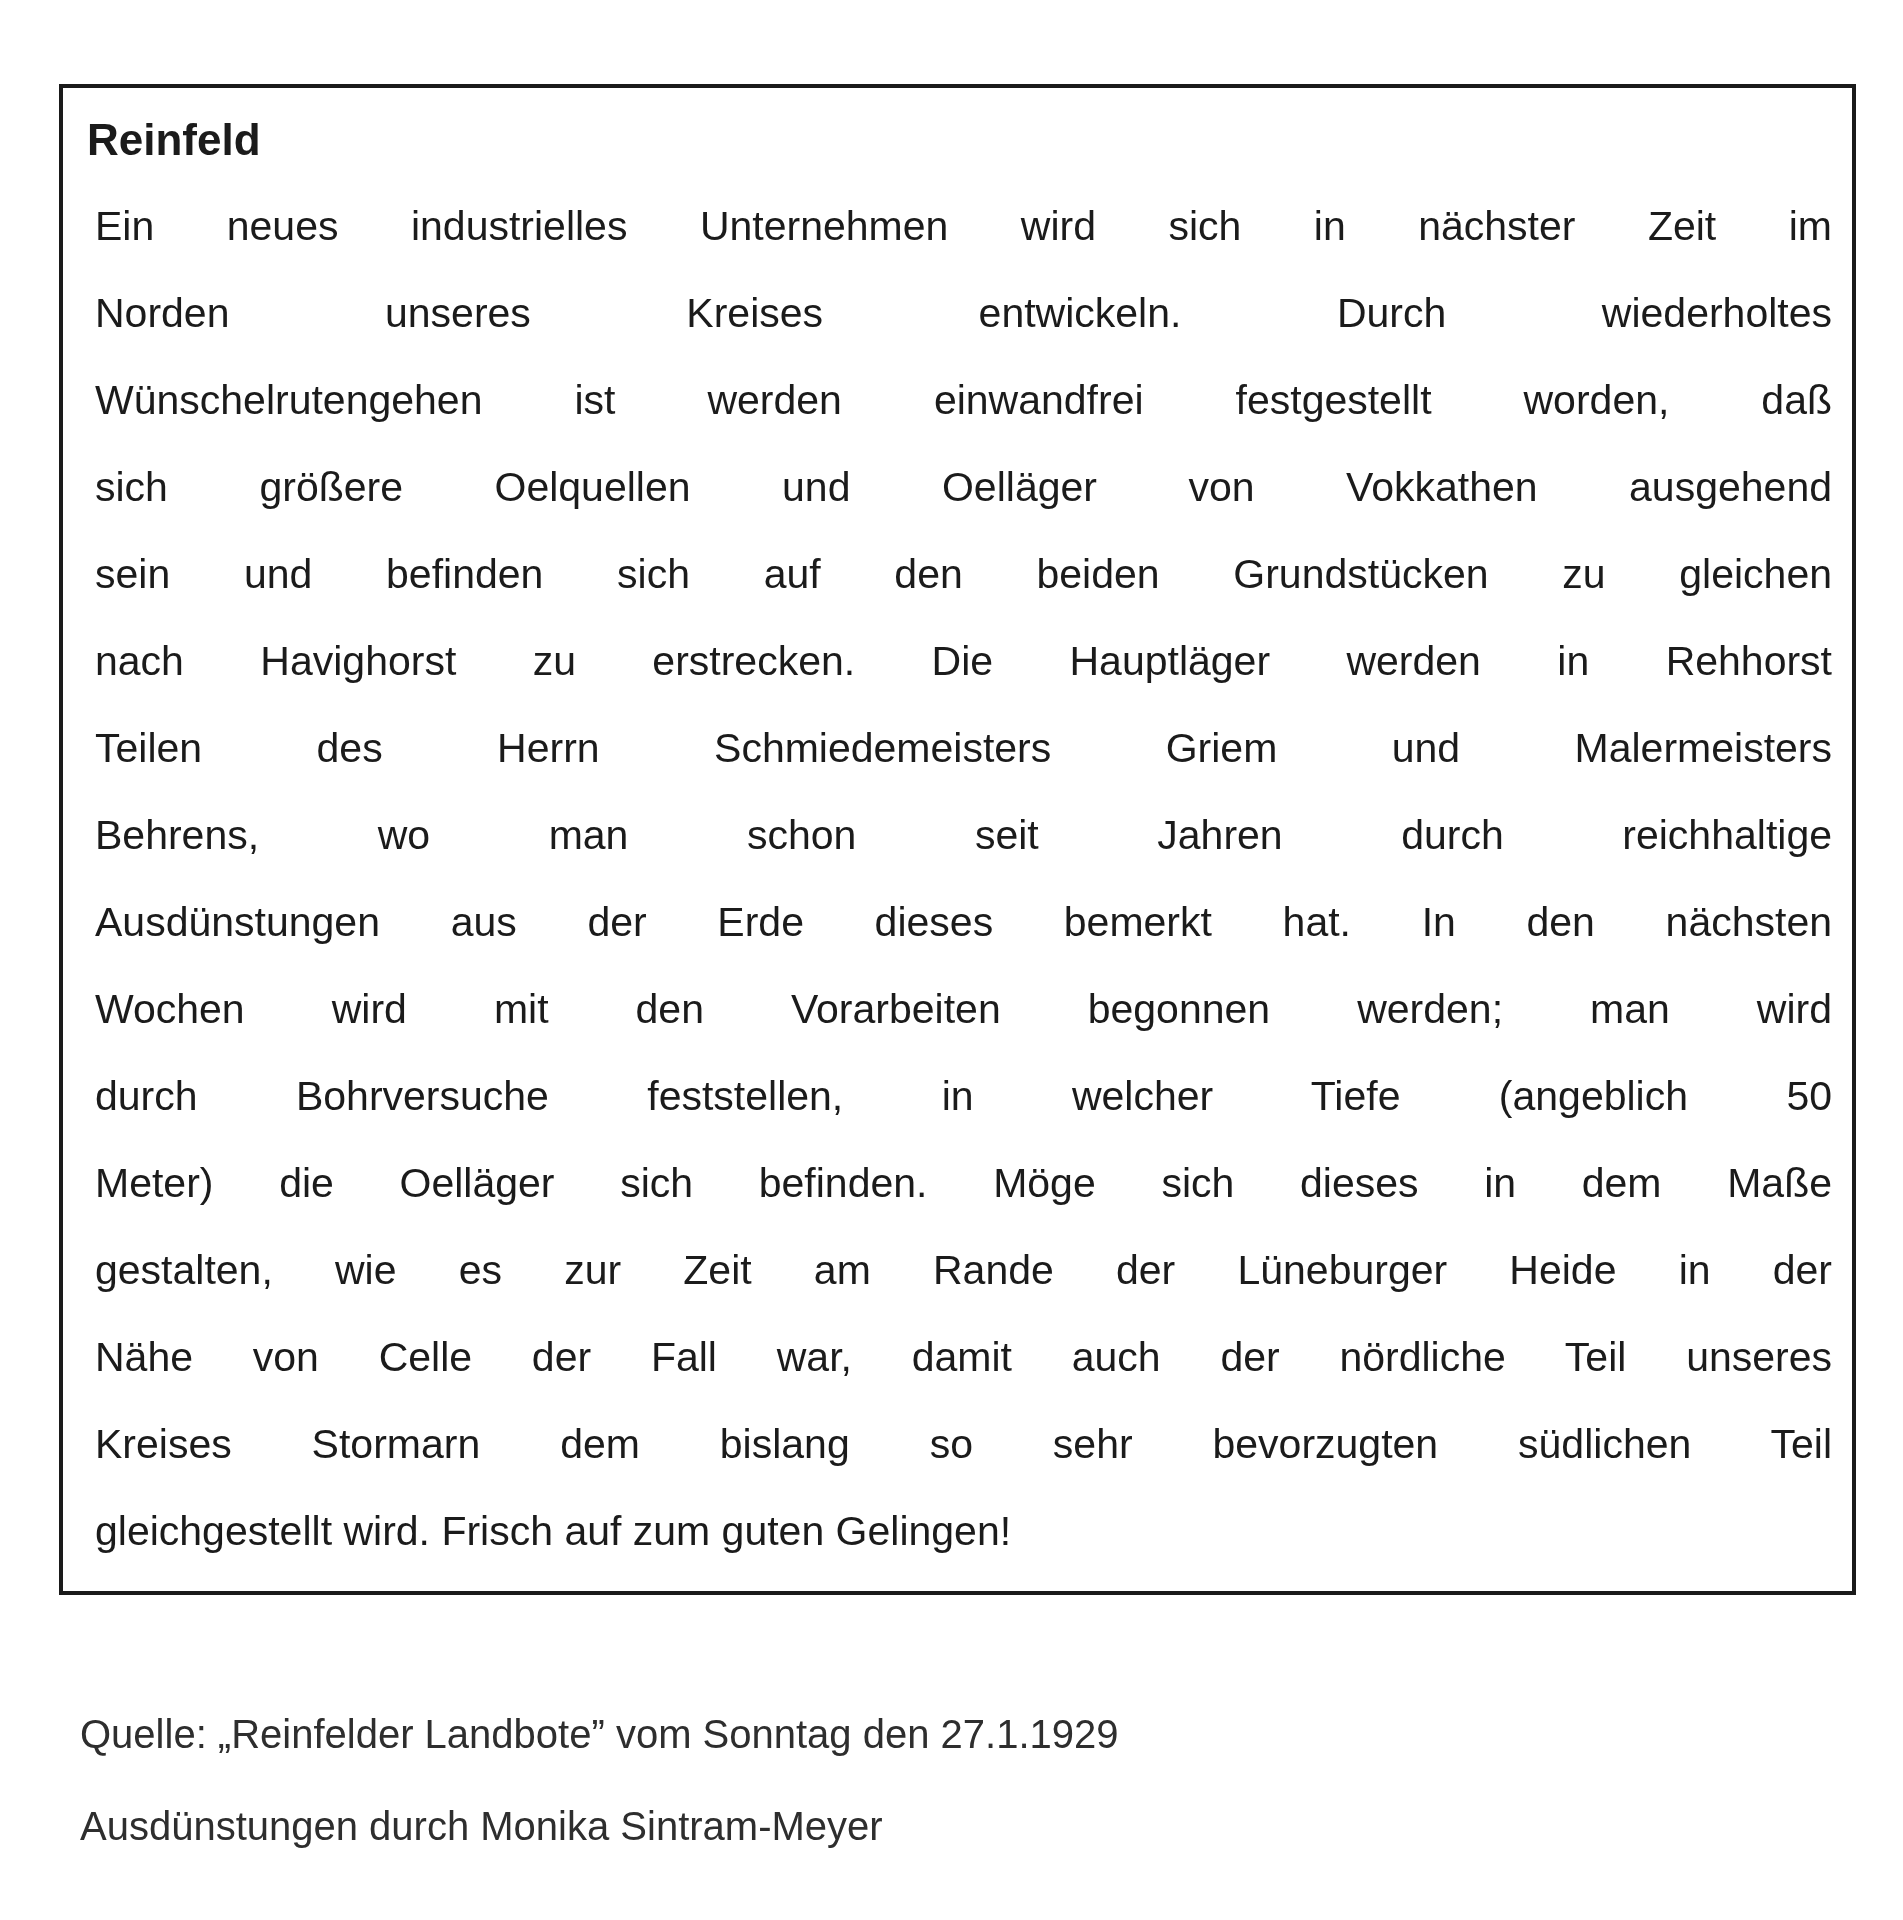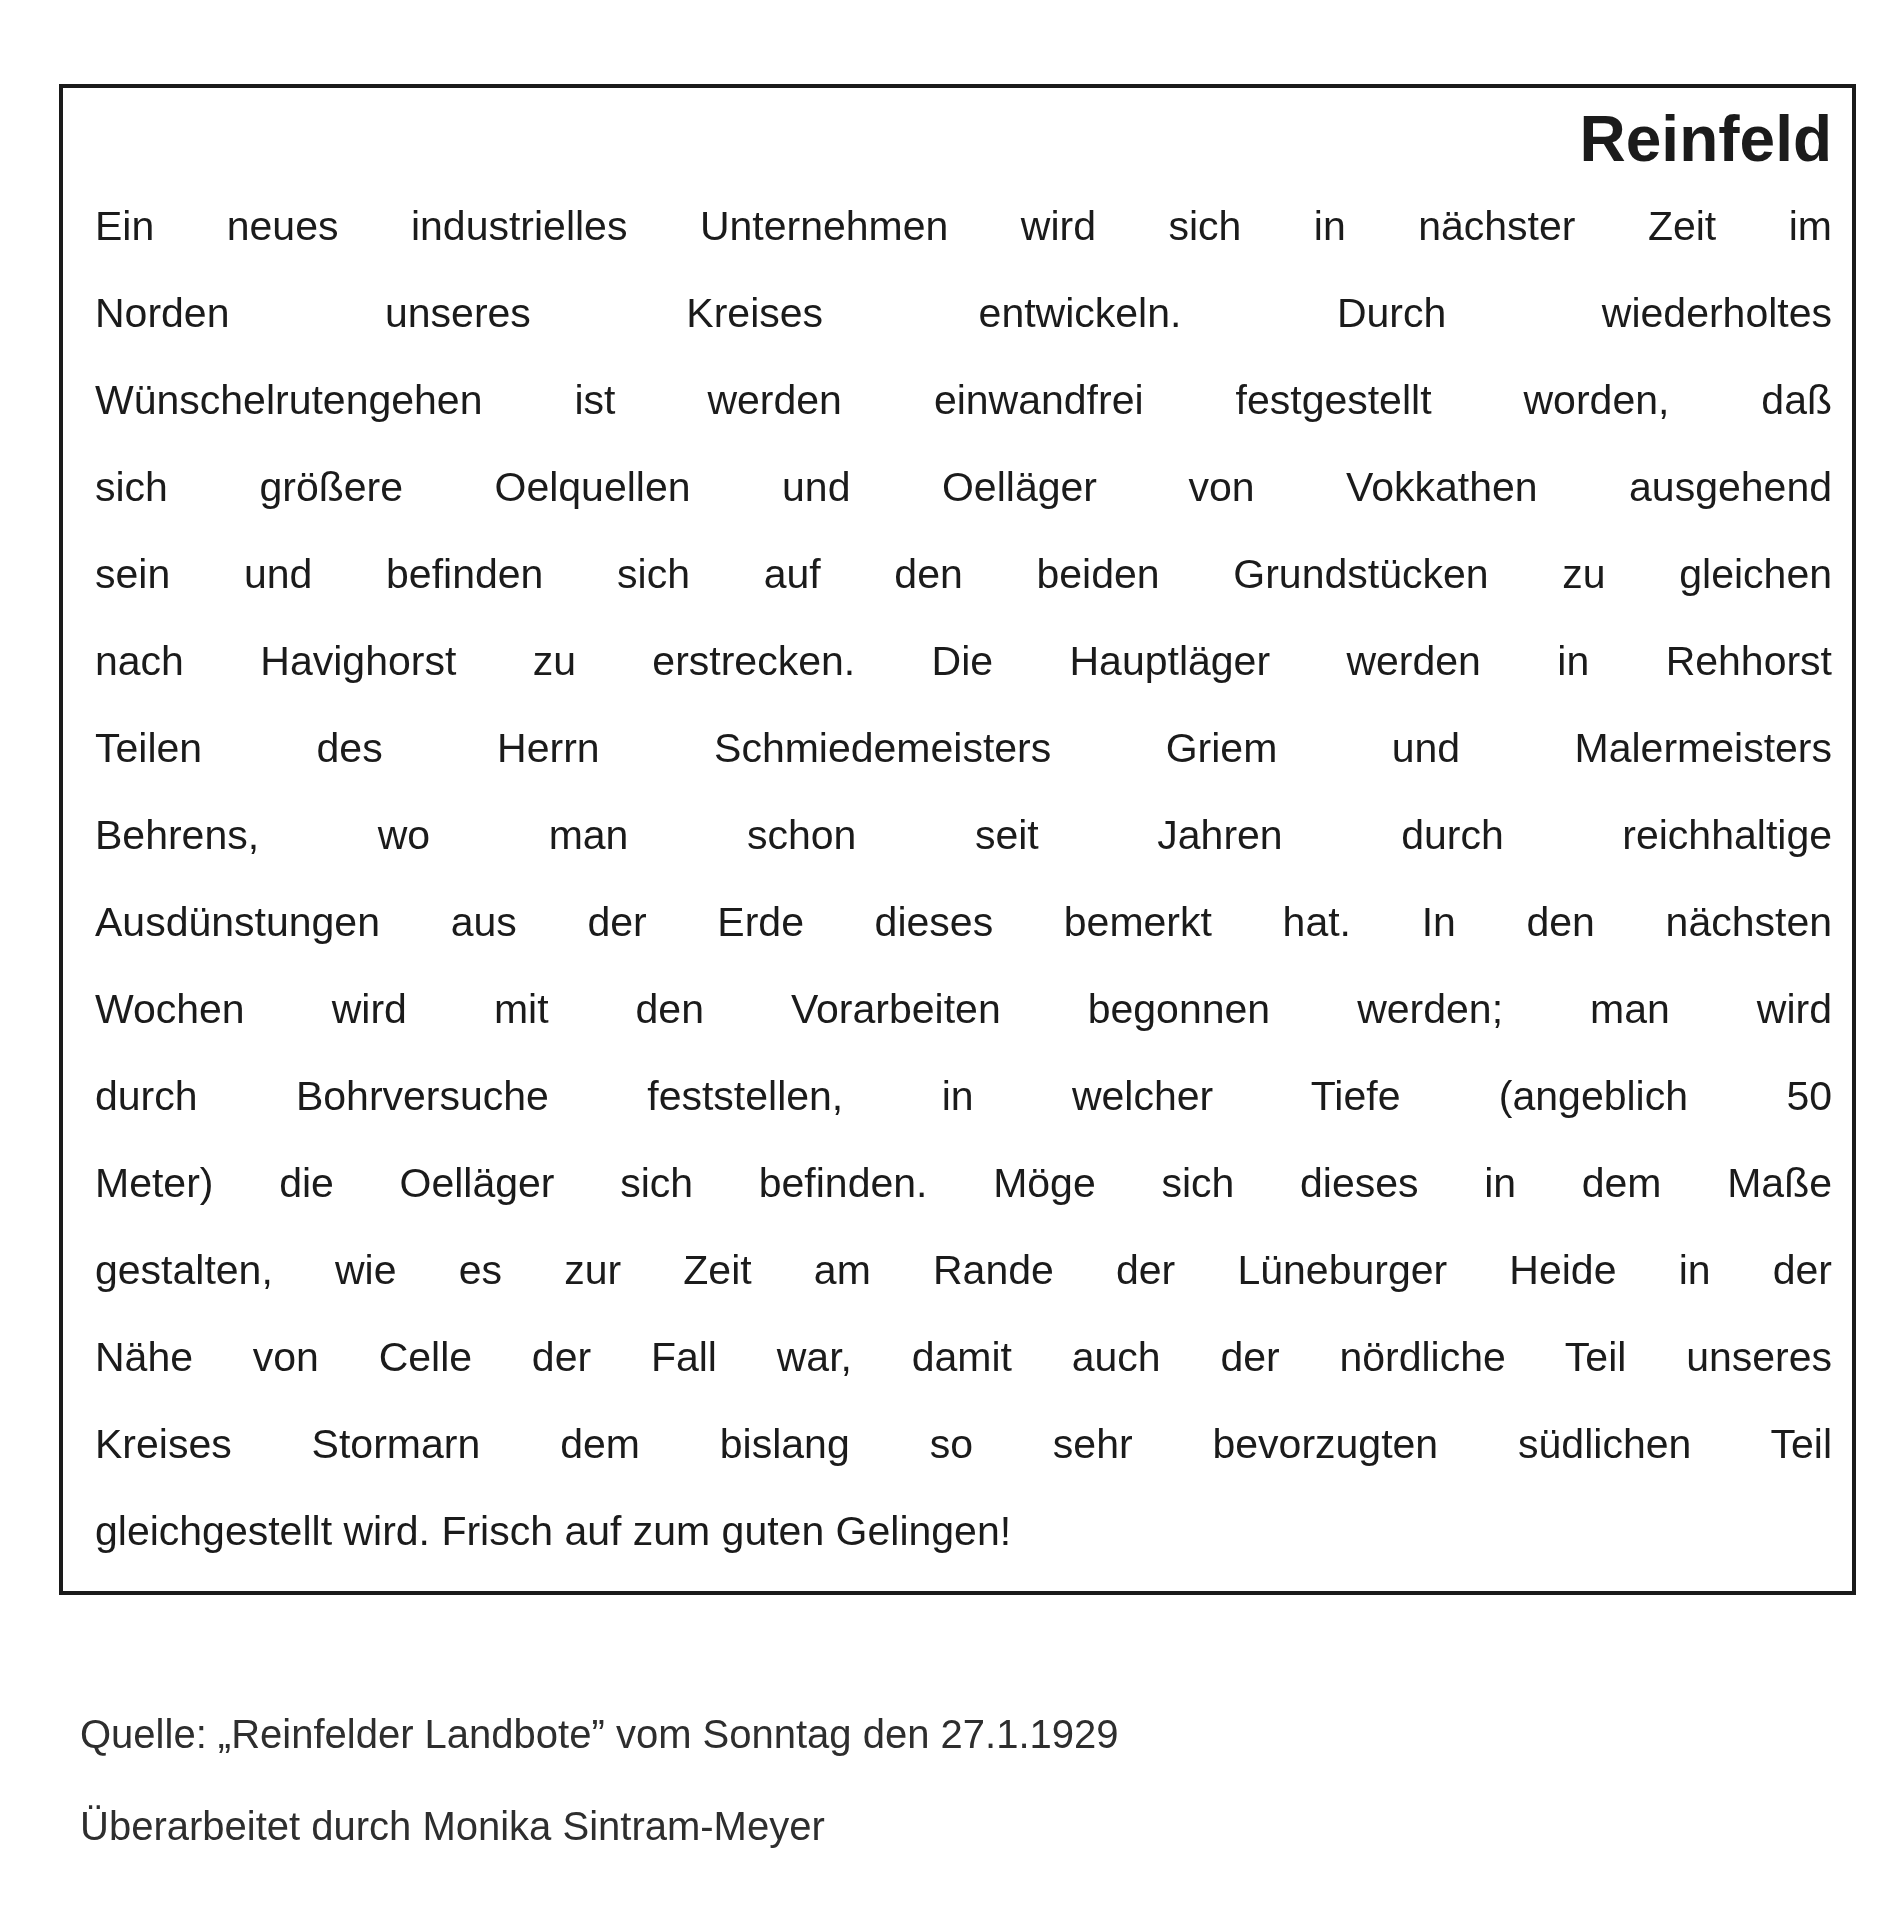--- a/index.html
+++ b/index.html
@@ -24,25 +24,25 @@
     position: absolute;
     left: 59px;
     top: 84px;
     width: 1797px;
     border: 4px solid var(--border);
     background: var(--background);
     padding: 8px 20px 16px 24px;
     color: var(--text);
   }
   .article-title {
-    font-size: 64px;
+    font-size: 44px;
     font-weight: bold;
     line-height: 87px;
     color: var(--text);
-    text-align: right;
+    text-align: left;
   }
   .article-line {
     font-size: 41px;
     line-height: 87px;
     color: var(--text);
     text-align: justify;
     text-align-last: justify;
     white-space: normal;
     margin-left: 8px;
   }
@@ -79,15 +79,15 @@
     <div class="article-line">Wochen wird mit den Vorarbeiten begonnen werden; man wird</div>
     <div class="article-line">durch Bohrversuche feststellen, in welcher Tiefe (angeblich 50</div>
     <div class="article-line">Meter) die Oelläger sich befinden. Möge sich dieses in dem Maße</div>
     <div class="article-line">gestalten, wie es zur Zeit am Rande der Lüneburger Heide in der</div>
     <div class="article-line">Nähe von Celle der Fall war, damit auch der nördliche Teil unseres</div>
     <div class="article-line">Kreises Stormarn dem bislang so sehr bevorzugten südlichen Teil</div>
     <div class="article-line final-line">gleichgestellt wird. Frisch auf zum guten Gelingen!</div>
   </div>
 
   <p class="footer-line source-line">Quelle: „Reinfelder Landbote” vom Sonntag den 27.1.1929</p>
-  <p class="footer-line credit-line">Überarbeitet durch Monika Sintram-Meyer</p>
+  <p class="footer-line credit-line">Ausdünstungen durch Monika Sintram-Meyer</p>
 
 </div>
 
 </body></html>

